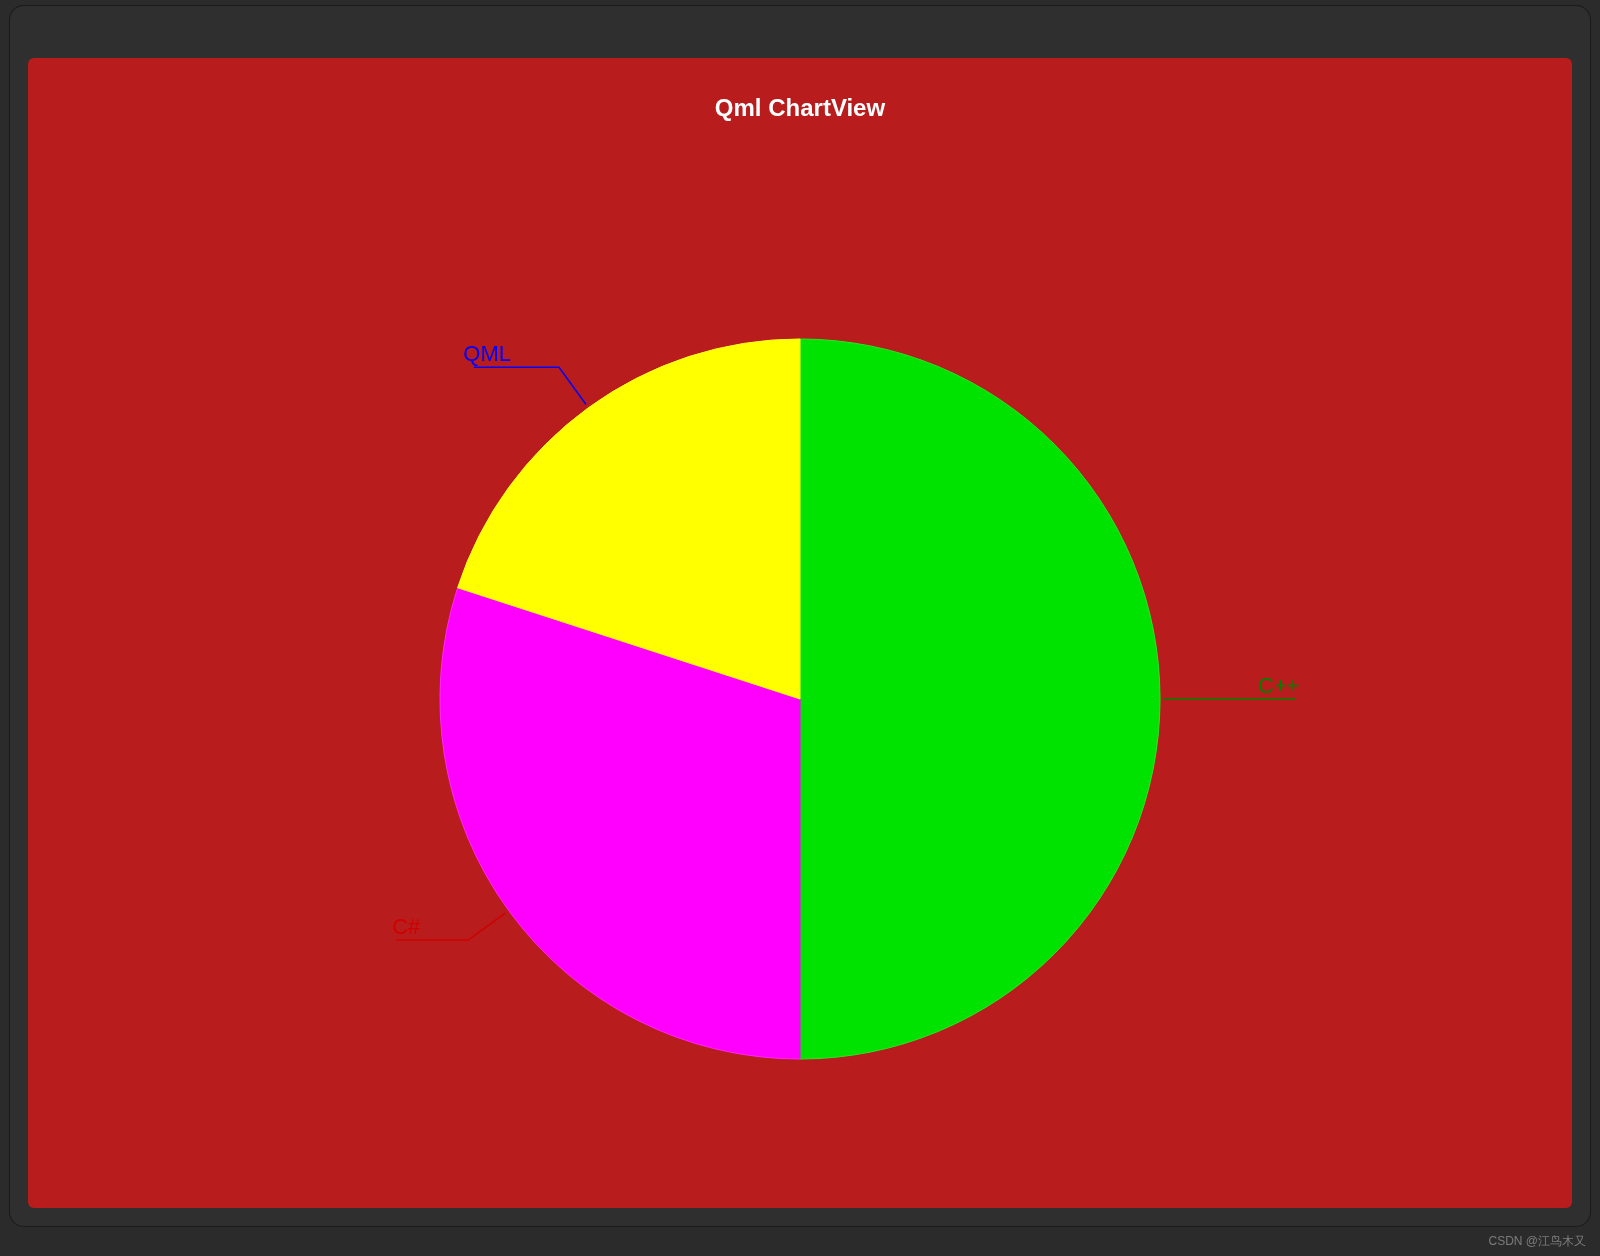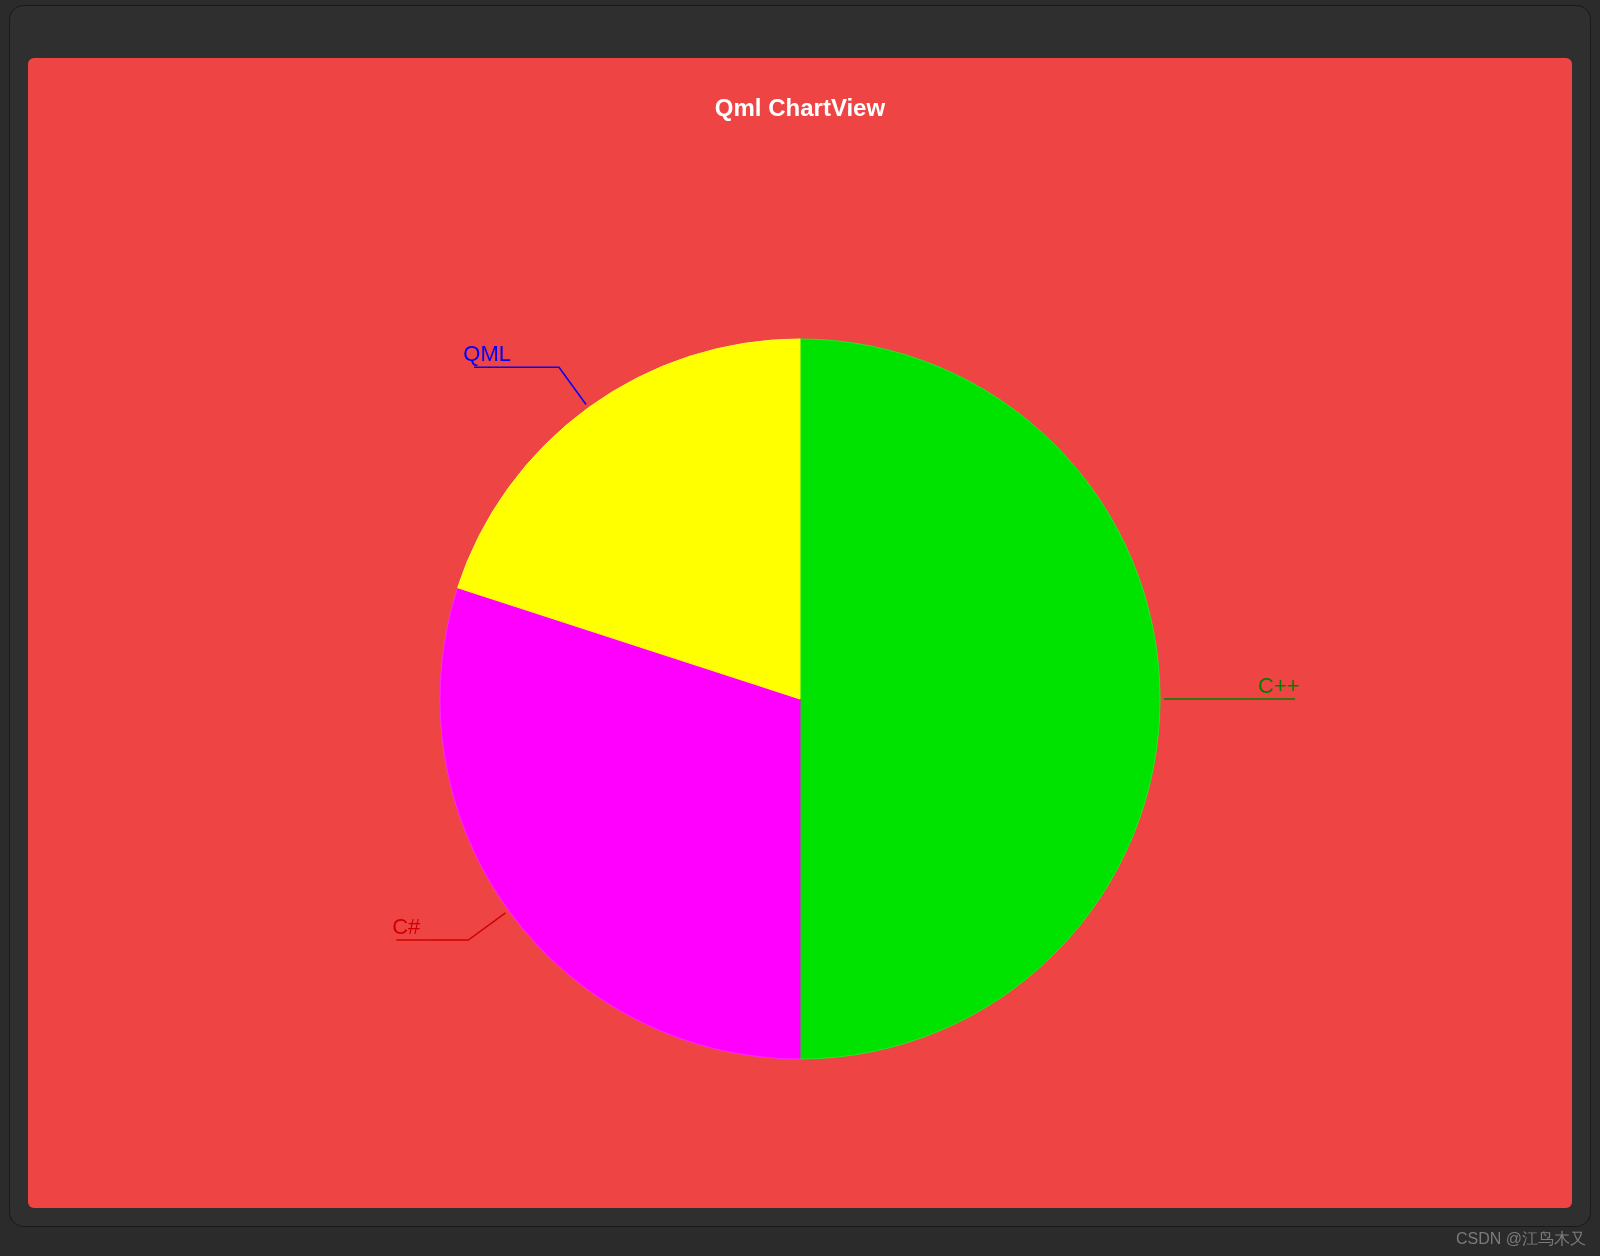--- a/index.html
+++ b/index.html
@@ -47,21 +47,21 @@
   }
   .tl-close { background: #ff5f56; }
   .tl-min   { background: #ffbd2e; }
   .tl-max   { background: #27c93f; }
   .content {
     position: absolute;
     left: 18px;
     right: 18px;
     top: 52px;
     bottom: 18px;
-    background: #ef4444;
+    background: #b91c1c;
     border-radius: 6px;
   }
   .chart-title {
     width: 100%;
     text-align: center;
     color: #fff;
     font-size: 24px;
     font-weight: 600;
     padding-top: 36px;
   }
@@ -72,21 +72,21 @@
     transform: translate(-50%, -50%);
   }
   svg.pie {
     display: block;
   }
   .watermark {
     position: absolute;
     right: 14px;
     bottom: 6px;
     color: rgba(220,220,220,0.45);
-    font-size: 16px;
+    font-size: 12px;
   }
 </style>
 </head>
 <body>
 
 <div class="window">
 
 
   <div class="content">
     <div class="chart-title">Qml ChartView</div>

